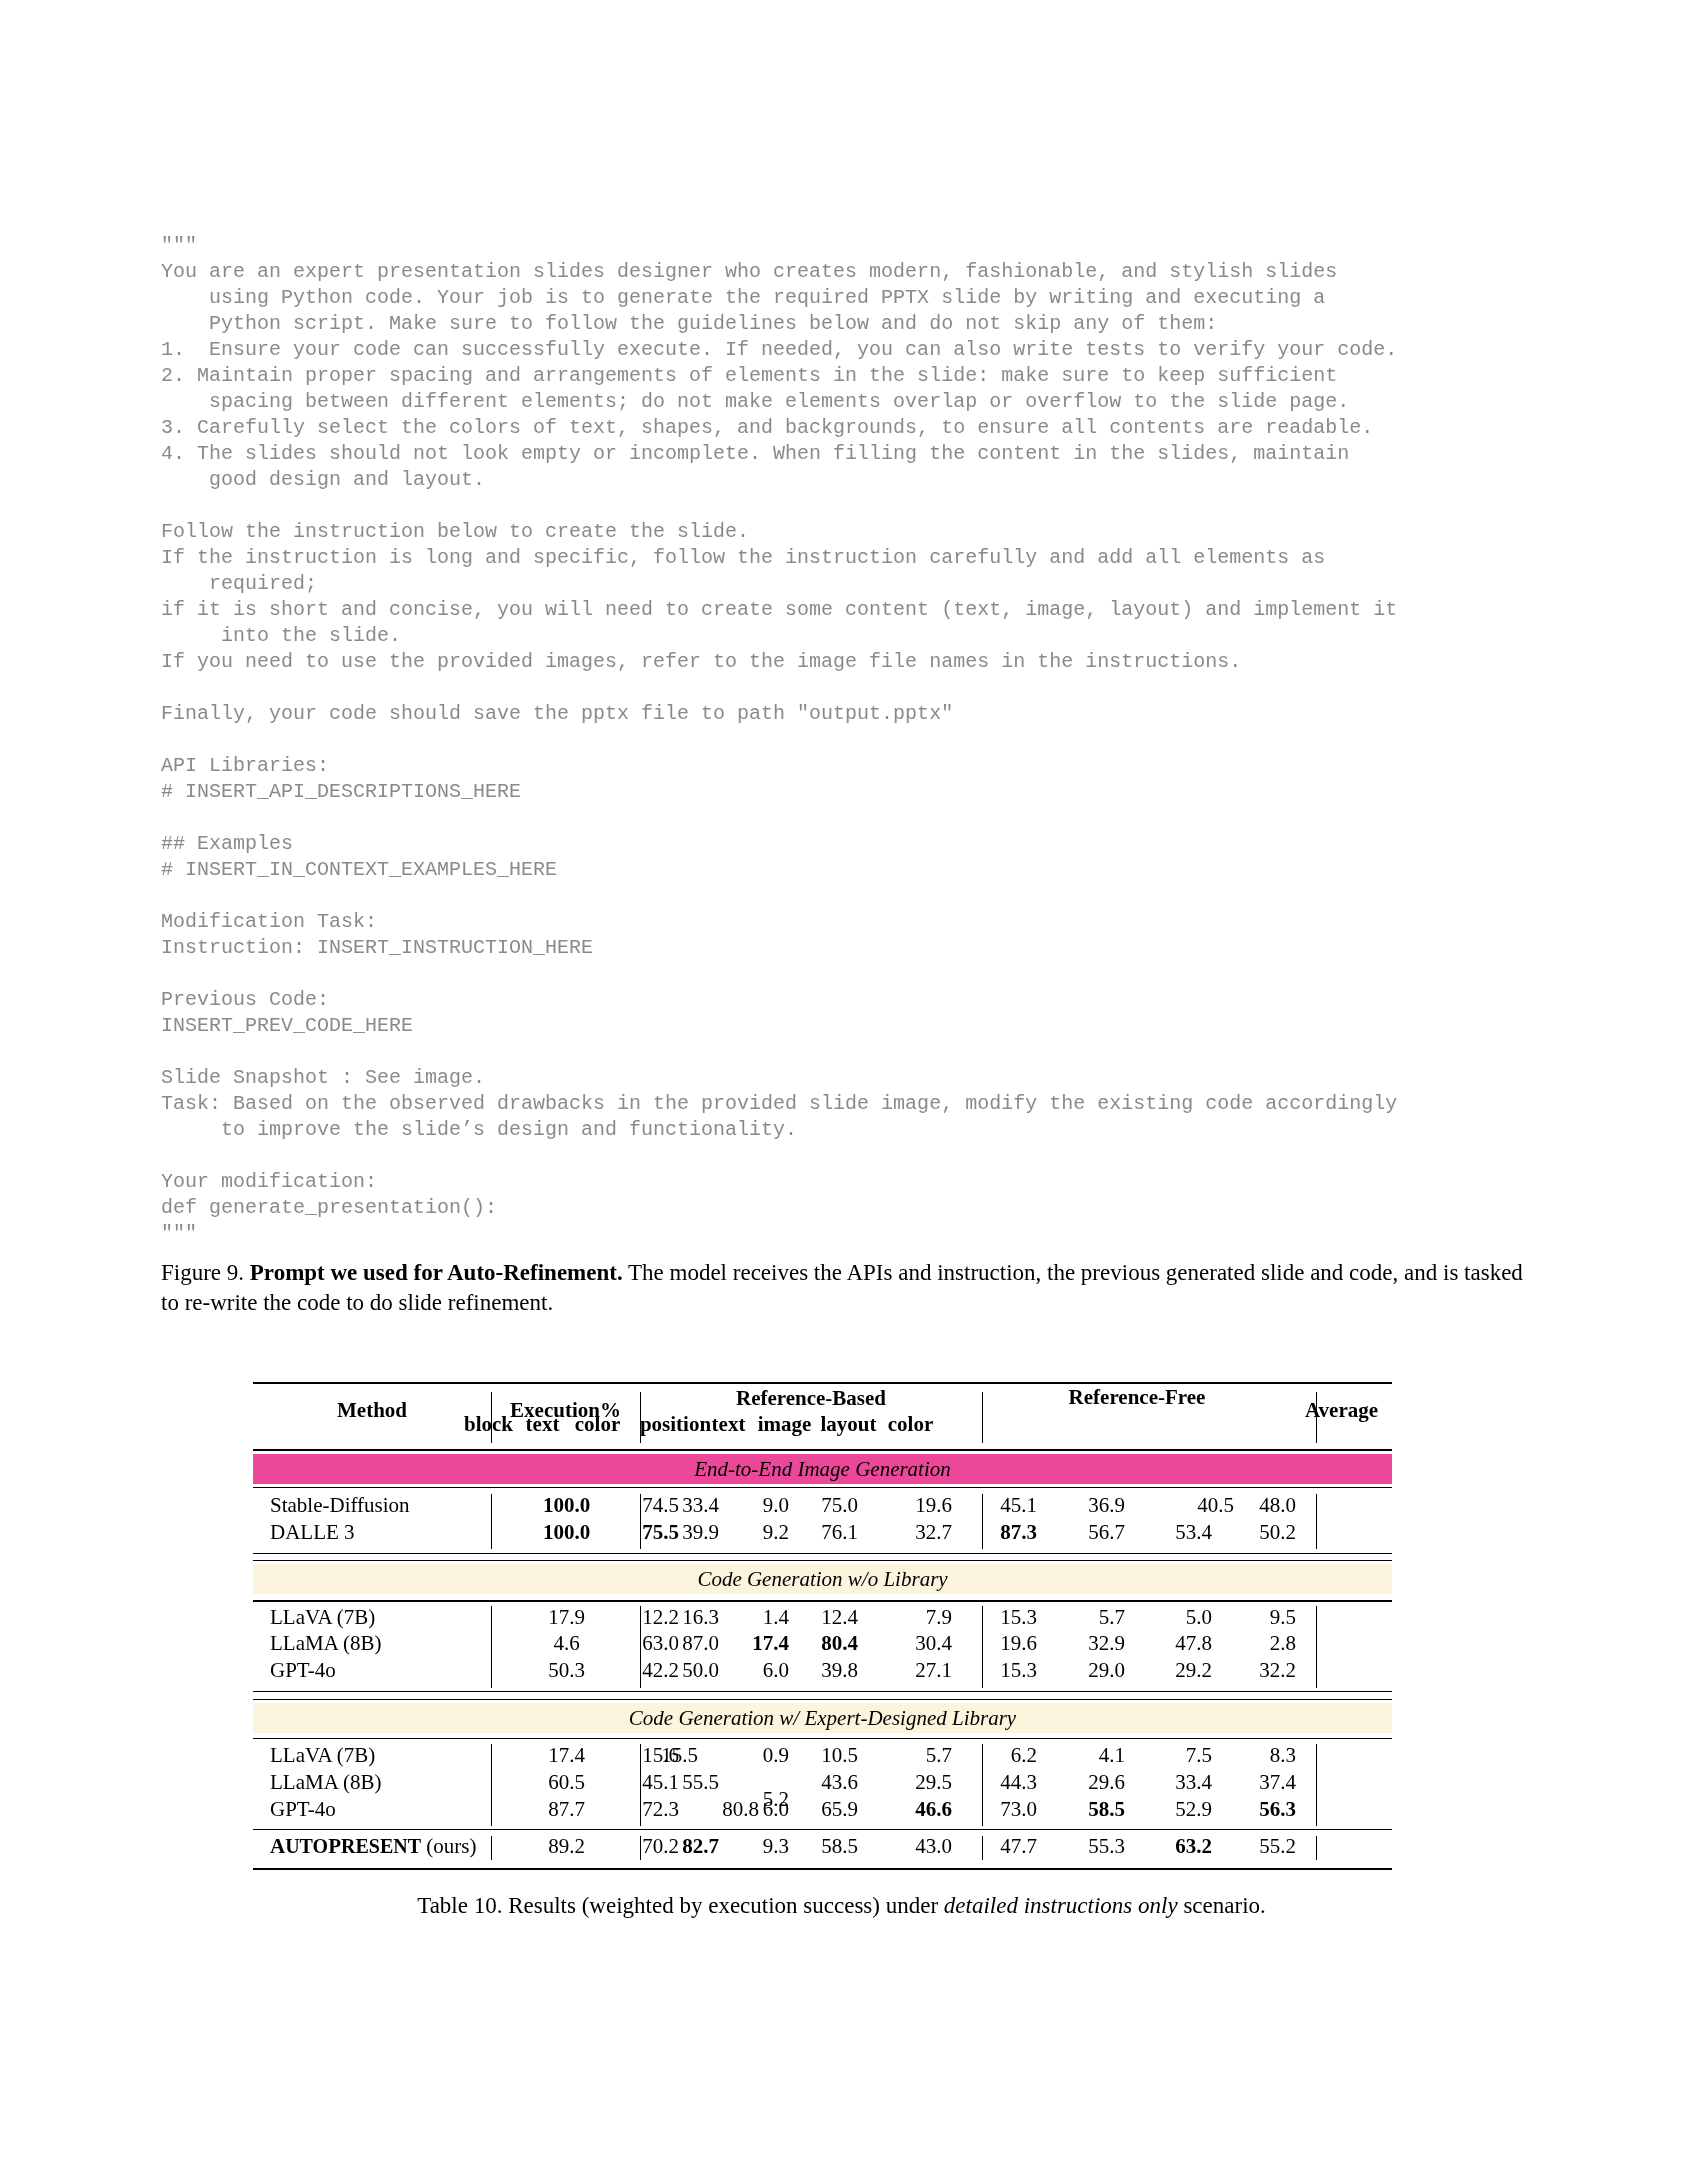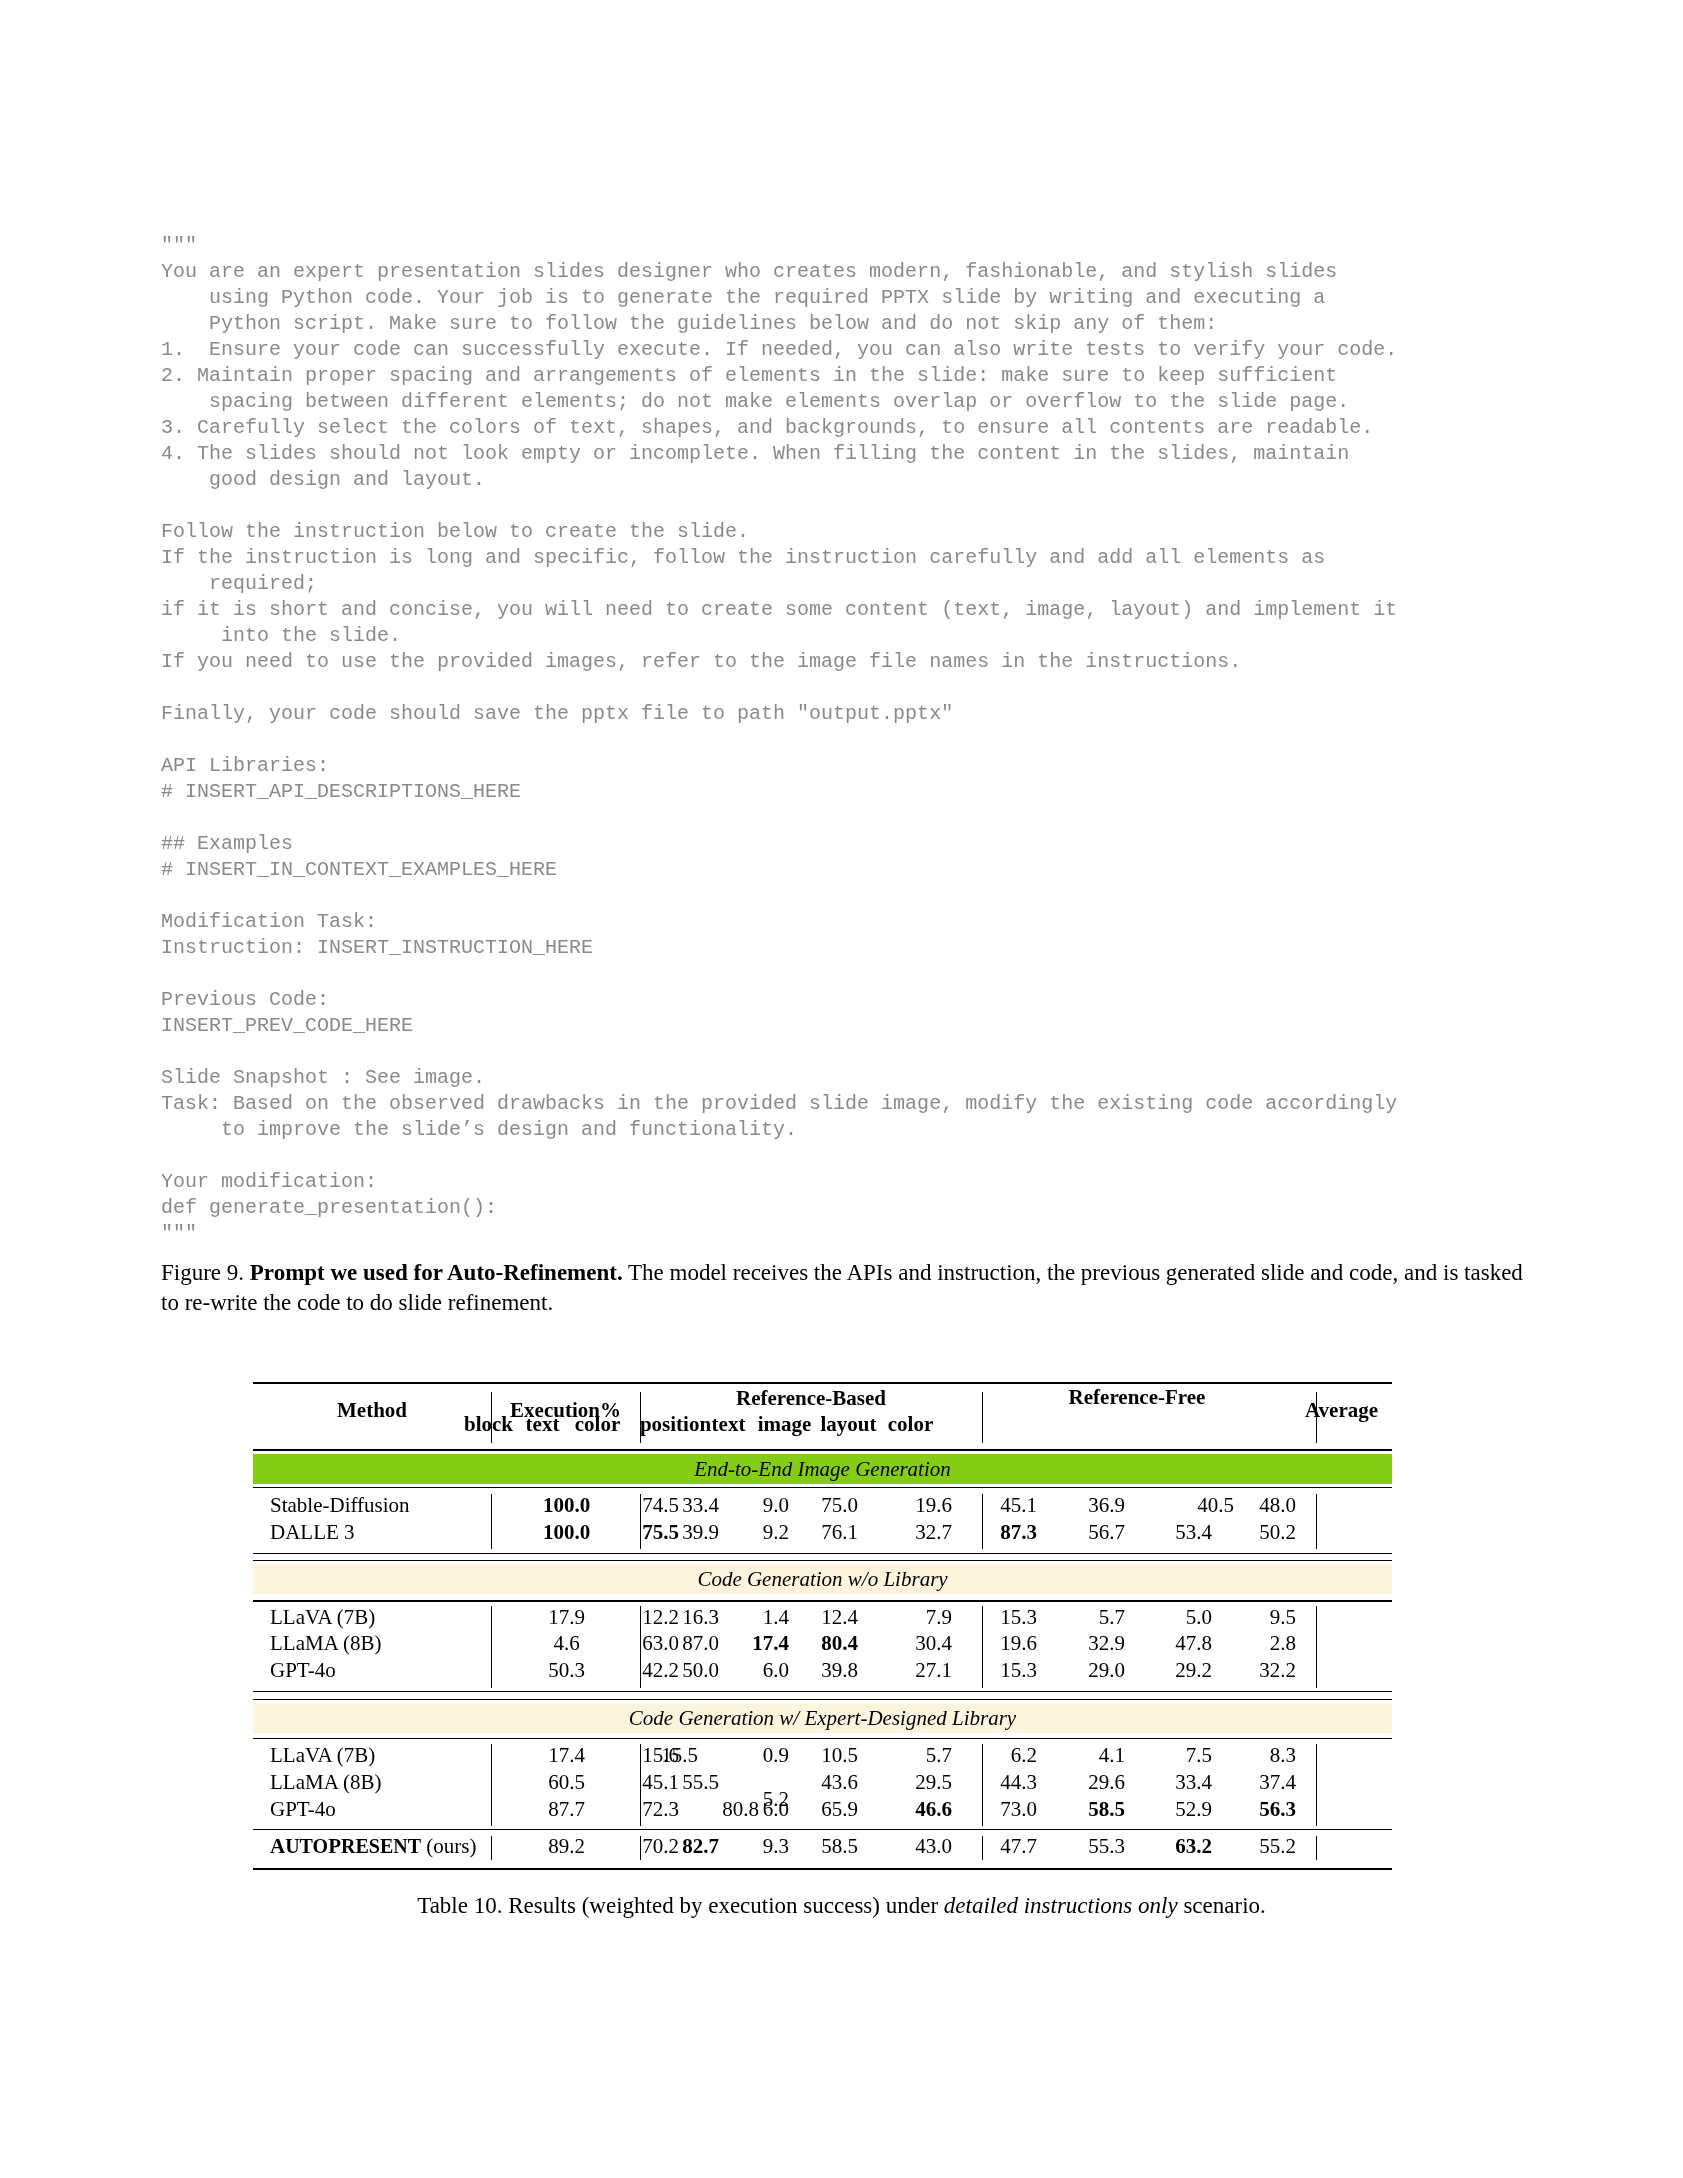--- a/index.html
+++ b/index.html
@@ -70,21 +70,21 @@
       <div class="cell hdr c" style="left: 482px; width: 99px; top: 27px; line-height: 30px;">image</div>
       <div class="cell hdr c" style="left: 546px; width: 99px; top: 27px; line-height: 30px;">layout</div>
       <div class="cell hdr c" style="left: 608px; width: 99px; top: 27px; line-height: 30px;">color</div>
     </div>
   <div class="rule thick" style="top:67px"></div>
   <div id="body"></div>
 <div class="vrule" style="left: 238px; top: 10px; height: 51px;"></div>
     <div class="vrule" style="left: 387px; top: 10px; height: 51px;"></div>
     <div class="vrule" style="left: 729px; top: 10px; height: 51px;"></div>
     <div class="vrule" style="left: 1063px; top: 10px; height: 51px;"></div>
-    <div class="band blue" style="top: 72px; background: #84cc16;">End-to-End Image Generation</div>
+    <div class="band blue" style="top: 72px; background: #ec4899;">End-to-End Image Generation</div>
     <div class="rule thin" style="top: 105px;"></div>
     <div class="cell" style="top: 110px; left: 17px;">Stable-Diffusion</div>
     <div class="cell b c" style="top: 110px; left: 254px; width: 119px;">100.0</div>
     <div class="cell r" style="top: 110px; left: 347px; width: 79px;">74.5</div>
     <div class="cell r" style="top: 110px; left: 387px; width: 79px;">33.4</div>
     <div class="cell r" style="top: 110px; left: 457px; width: 79px;">9.0</div>
     <div class="cell r" style="top: 110px; left: 526px; width: 79px;">75.0</div>
     <div class="cell r" style="top: 110px; left: 620px; width: 79px;">19.6</div>
     <div class="cell r" style="top: 110px; left: 705px; width: 79px;">45.1</div>
     <div class="cell r" style="top: 110px; left: 793px; width: 79px;">36.9</div>

